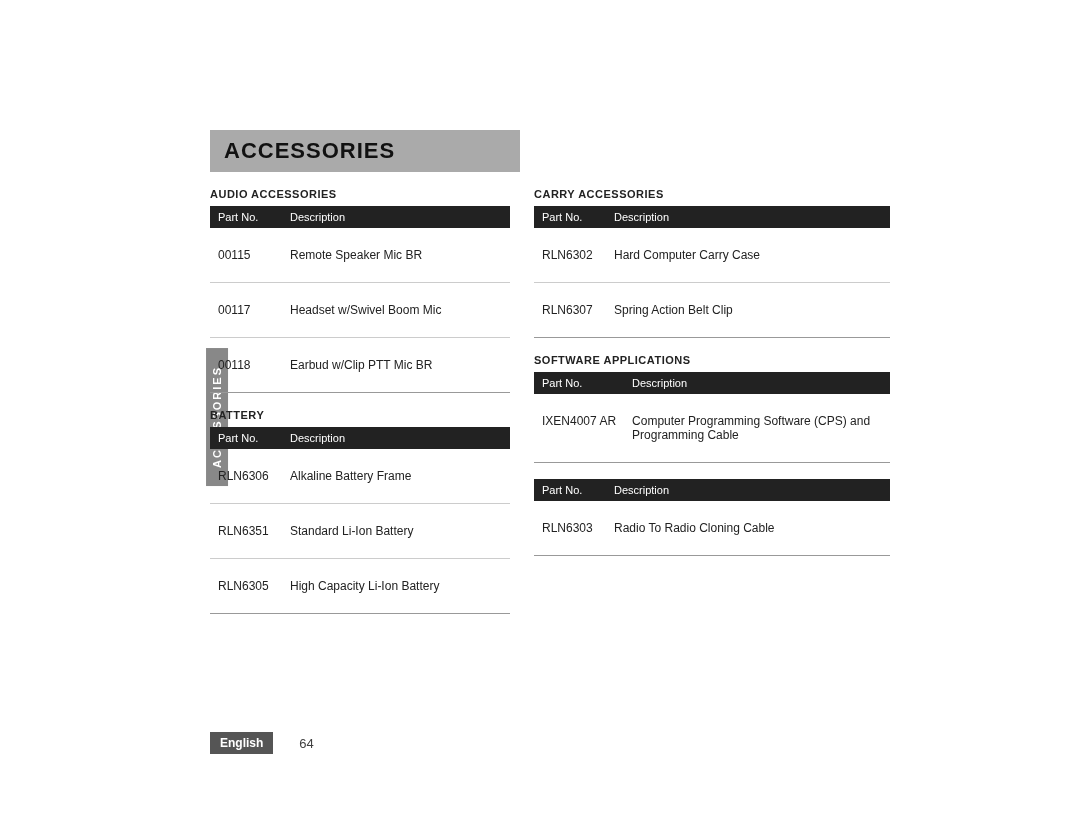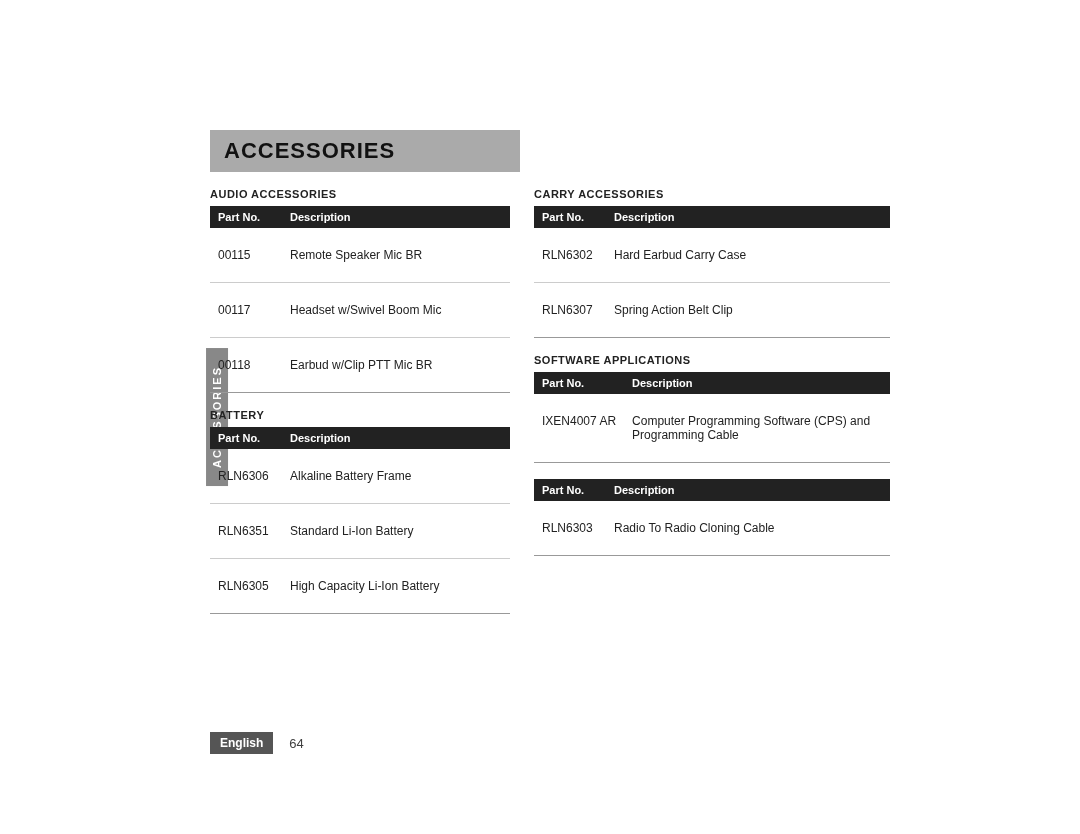--- a/index.html
+++ b/index.html
@@ -92,21 +92,21 @@
       margin-bottom: 16px;
       font-size: 12px;
     }
     .acc-table thead tr {
       background: #222;
       color: #fff;
     }
     .acc-table thead th {
       padding: 5px 8px;
       font-size: 11px;
-      font-weight: bold;
+      font-weight: normal;
       text-align: left;
     }
     .acc-table tbody tr {
       border-bottom: 1px solid #ccc;
     }
     .acc-table tbody td {
       padding: 20px 8px;
       vertical-align: top;
     }
     .acc-table tbody tr:last-child {
@@ -117,21 +117,21 @@
       white-space: nowrap;
     }
 
     
     .footer {
       position: absolute;
       bottom: 80px;
       left: 210px;
       display: flex;
       align-items: center;
-      gap: 16px;
+      gap: 26px;
     }
     .lang-badge {
       background: #555;
       color: #fff;
       font-size: 12px;
       font-weight: bold;
       padding: 4px 10px;
     }
     .page-number {
       font-size: 13px;
@@ -215,21 +215,21 @@
         <table class="acc-table">
           <thead>
             <tr>
               <th class="part-col">Part No.</th>
               <th>Description</th>
             </tr>
           </thead>
           <tbody id="carry-tbody">
               <tr>
                 <td class="part-col">RLN6302</td>
-                <td>Hard Earbud Carry Case</td>
+                <td>Hard Computer Carry Case</td>
               </tr>
               <tr>
                 <td class="part-col">RLN6307</td>
                 <td>Spring Action Belt Clip</td>
               </tr>
             </tbody>
         </table>
 
         <div class="section-title">Software Applications</div>
         <table class="acc-table">

